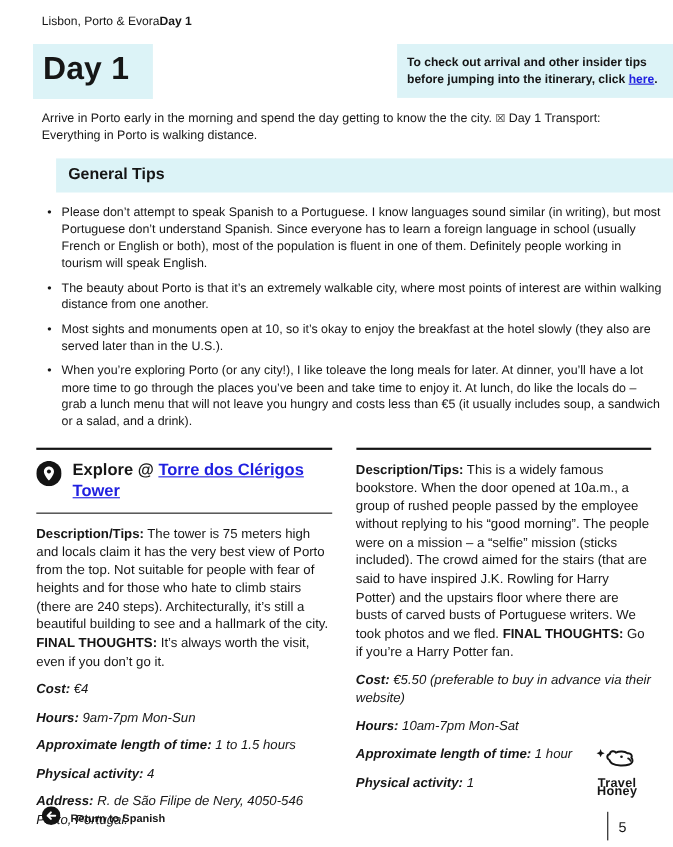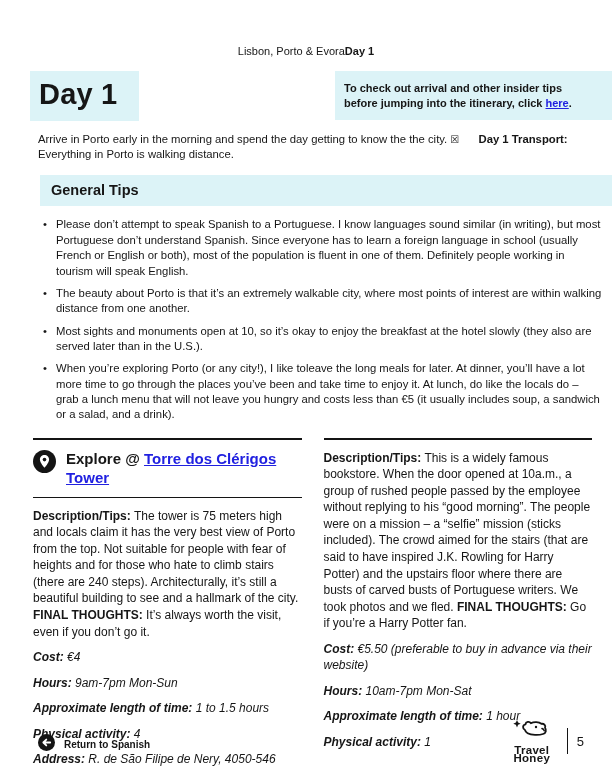--- a/index.html
+++ b/index.html
@@ -10,68 +10,67 @@
     height: 770px;
     margin: 0 auto;
     background: #ffffff;
     font-family: "Liberation Sans", "DejaVu Sans", sans-serif;
     color: var(--text, #161616);
     overflow: hidden;
   }
   
   .runhead {
     display: flex;
-    justify-content: center;
+    justify-content: flex-start;
     padding: 14px 38px 0 38px;
     font-size: 11px;
     line-height: 1.2;
-    margin-top: 31px;
   }
   .runhead .right { font-weight: 700; }
 
   
   .hero {
     display: flex;
     justify-content: space-between;
     align-items: flex-start;
     margin: 13px 0 0 30px;
   }
   .day-box {
     background: var(--hl, #dcf3f7);
     font-size: 29px;
     font-weight: 700;
     letter-spacing: 0.2px;
     padding: 7px 22px 10px 9px;
   }
   .note-box {
     background: var(--hl, #dcf3f7);
-    width: 277px;
+    width: 251px;
     padding: 10px 14px 10px 9px;
     font-size: 11px;
     font-weight: 700;
     line-height: 1.32;
   }
   a.link, .link {
     color: var(--link, #2020e0);
     text-decoration: underline;
     cursor: pointer;
   }
 
   
   .intro {
     margin: 11px 20px 0 38px;
     font-size: 11.3px;
     line-height: 1.34;
   }
-  .intro b, .intro strong { font-weight: 700; margin-left: 16px; }
+  .intro b, .intro strong { font-weight: 400; }
   .tofu { font-size: 10px; }
 
   
   .band {
-    margin: 13px 0 0 40px;
+    margin: 13px 0 0 51px;
     background: var(--hl, #dcf3f7);
     padding: 7px 0 8px 11px;
     font-size: 14.5px;
     font-weight: 700;
   }
 
   
   ul.tips {
     list-style: none;
     margin: 11px 10px 0 38px;
@@ -132,20 +131,21 @@
     cursor: pointer;
   }
   .back-btn .label { font-size: 10px; font-weight: 700; }
   .brand {
     position: absolute;
     right: 28px;
     bottom: 6px;
     display: flex;
     align-items: center;
     gap: 12px;
+    flex-direction: column;
   }
   .brand .logo { text-align: center; }
   .brand .logo-text {
     font-size: 11.5px;
     font-weight: 700;
     line-height: 0.95;
     letter-spacing: 0.3px;
     margin-top: -3px;
   }
   .pagenum {

